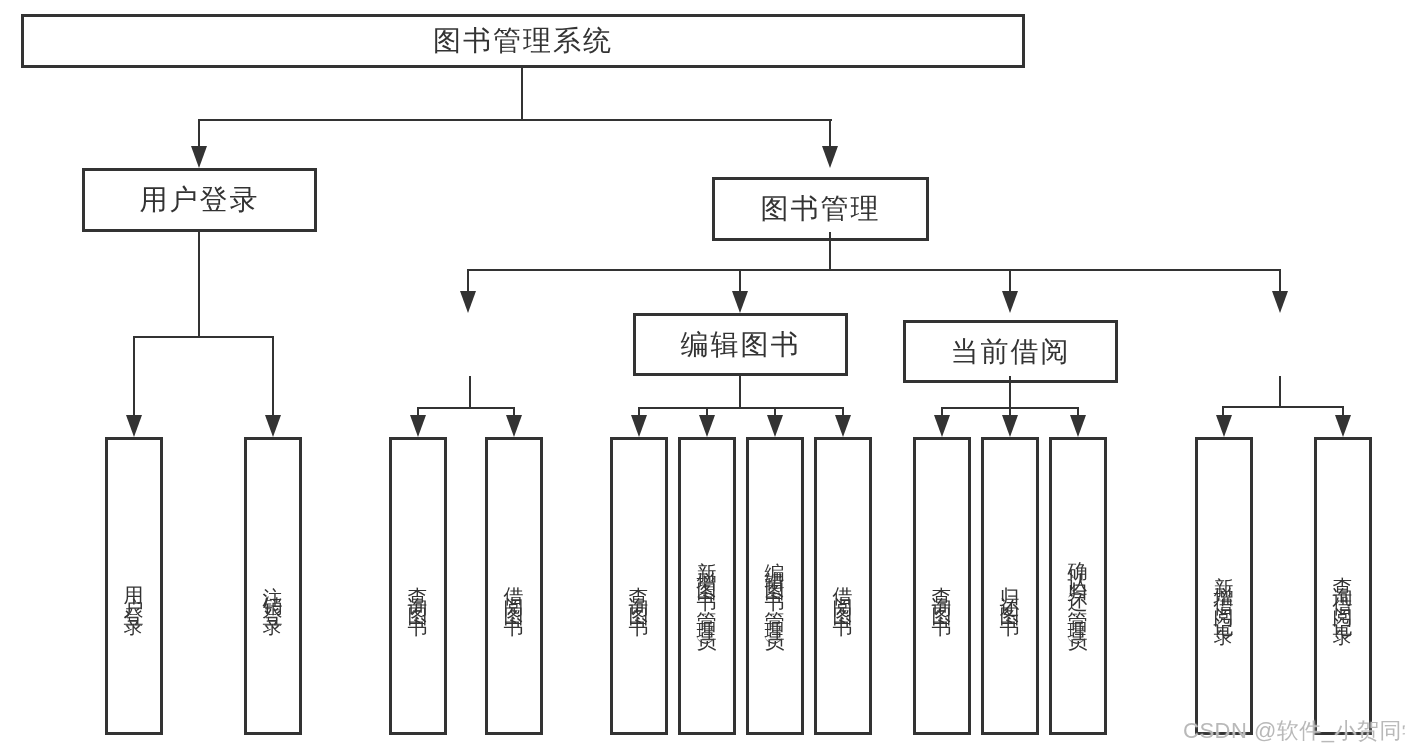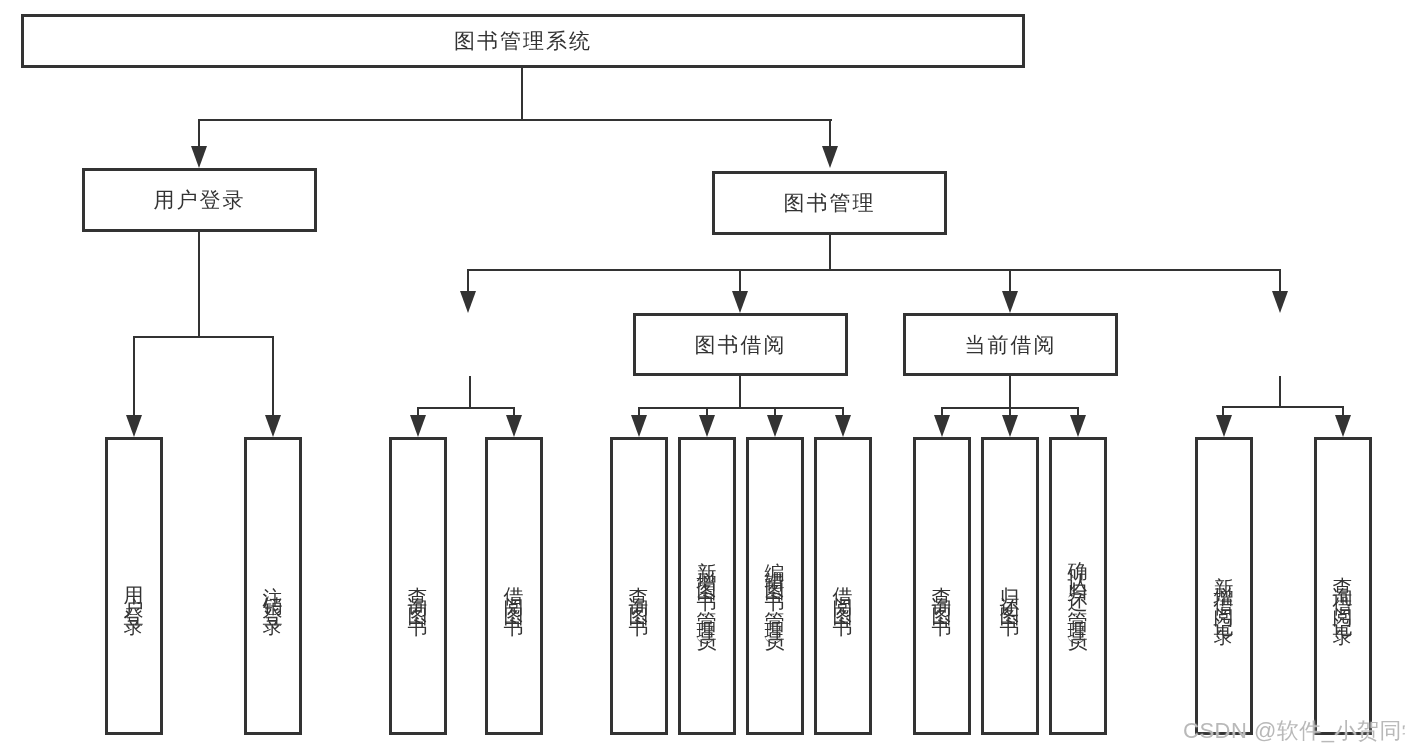--- a/index.html
+++ b/index.html
@@ -19,21 +19,21 @@
     position: absolute;
     box-sizing: border-box;
     border: 3px solid #333333;
     background: #ffffff;
     display: flex;
     align-items: center;
     justify-content: center;
     color: #333333;
   }
   .hlbl {
-    font-size: 21px;
+    font-size: 28px;
     letter-spacing: 2px;
     color: #333333;
     white-space: nowrap;
   }
   .vtext {
     writing-mode: vertical-rl;
     text-orientation: mixed;
     font-size: 20px;
     letter-spacing: 10px;
     margin-bottom: -10px;
@@ -80,21 +80,21 @@
   <div class="vline" style="left:521px;top:68px;height:53px"></div>
   <div class="hline" style="left:198px;top:119px;width:634px"></div>
   <div class="vline" style="left:198px;top:119px;height:30px"></div>
   <div class="vline" style="left:829px;top:119px;height:30px"></div>
   <div class="arrow" style="left:191px;top:146px"></div>
   <div class="arrow" style="left:822px;top:146px"></div>
 
   <div class="box" style="left:82px;top:168px;width:235px;height:64px">
     <span class="hlbl">用户登录</span>
   </div>
-  <div class="box" style="left:712px;top:171px;width:235px;height:64px">
+  <div class="box" style="left:712px;top:177px;width:217px;height:64px">
     <span class="hlbl">图书管理</span>
   </div>
 
   <div class="vline" style="left:198px;top:232px;height:106px"></div>
   <div class="hline" style="left:133px;top:336px;width:141px"></div>
   <div class="vline" style="left:133px;top:336px;height:82px"></div>
   <div class="vline" style="left:272px;top:336px;height:82px"></div>
   <div class="arrow" style="left:126px;top:415px"></div>
   <div class="arrow" style="left:265px;top:415px"></div>
 
@@ -103,23 +103,23 @@
   <div class="vline" style="left:467px;top:269px;height:26px"></div>
   <div class="vline" style="left:739px;top:269px;height:26px"></div>
   <div class="vline" style="left:1009px;top:269px;height:26px"></div>
   <div class="vline" style="left:1279px;top:269px;height:26px"></div>
   <div class="arrow" style="left:460px;top:291px"></div>
   <div class="arrow" style="left:732px;top:291px"></div>
   <div class="arrow" style="left:1002px;top:291px"></div>
   <div class="arrow" style="left:1272px;top:291px"></div>
 
   <div class="box" style="left:633px;top:313px;width:215px;height:63px">
-    <span class="hlbl">图书借阅</span>
-  </div>
-  <div class="box" style="left:903px;top:313px;width:215px;height:63px">
+    <span class="hlbl">编辑图书</span>
+  </div>
+  <div class="box" style="left:903px;top:320px;width:215px;height:63px">
     <span class="hlbl">当前借阅</span>
   </div>
 
   <div class="vline" style="left:469px;top:376px;height:33px"></div>
   <div class="hline" style="left:417px;top:407px;width:98px"></div>
   <div class="vline" style="left:417px;top:407px;height:11px"></div>
   <div class="vline" style="left:513px;top:407px;height:11px"></div>
   <div class="arrow" style="left:410px;top:415px"></div>
   <div class="arrow" style="left:506px;top:415px"></div>
 

